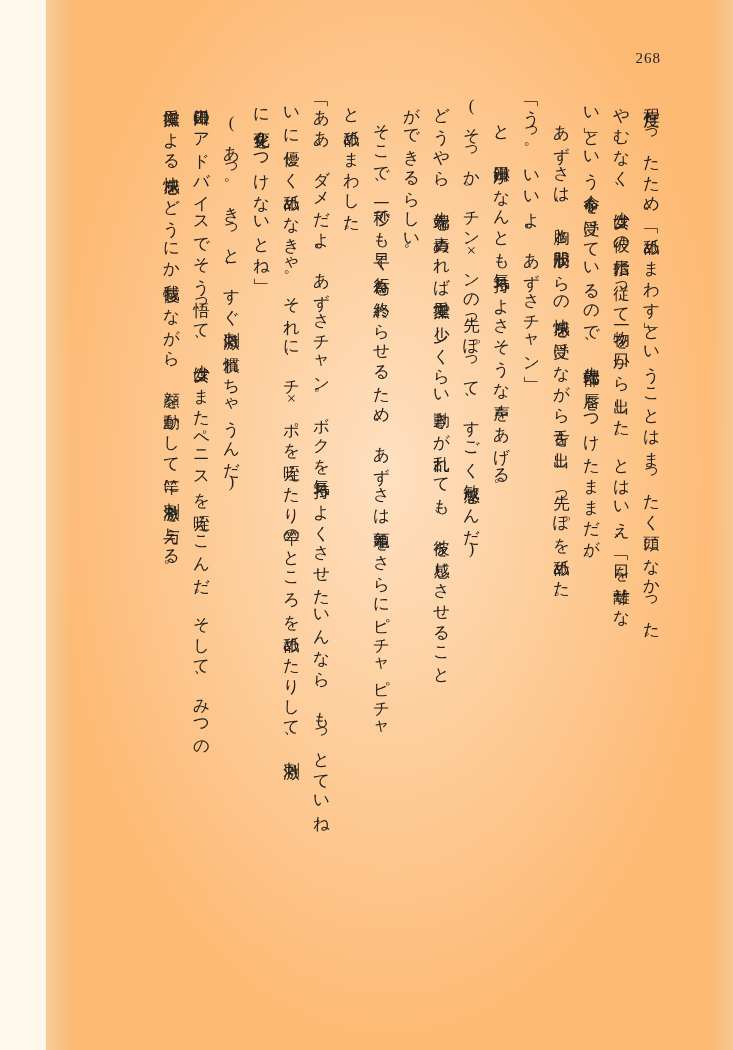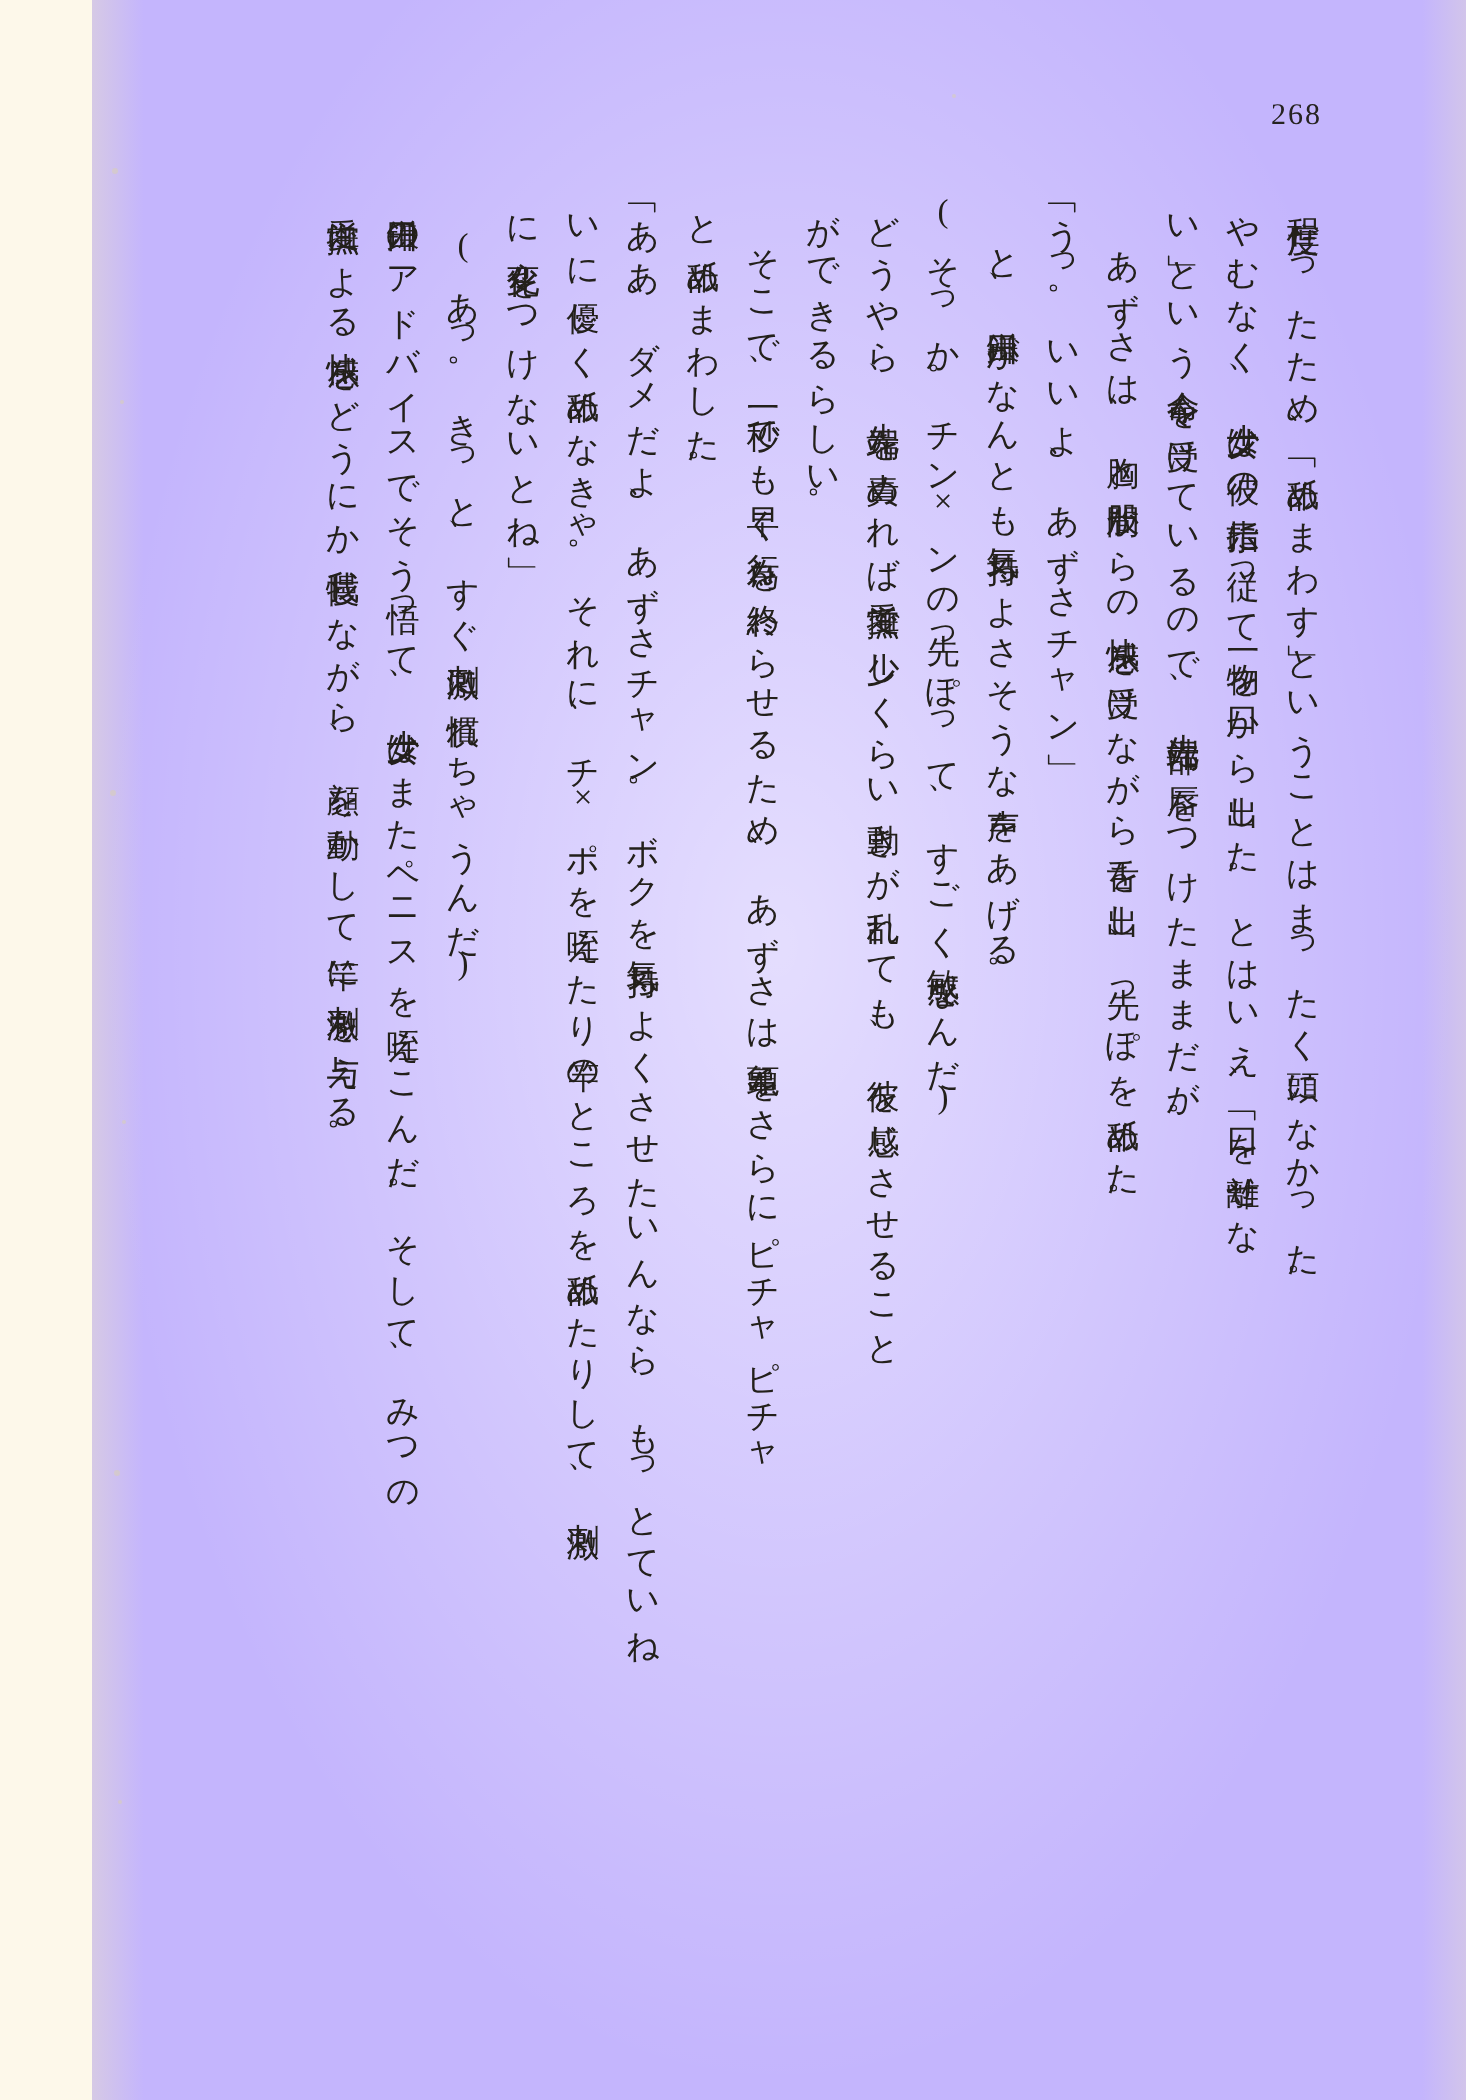--- a/index.html
+++ b/index.html
@@ -11,21 +11,21 @@
     height: 1050px;
     background: #fdf8ea;
     font-family: "Liberation Serif", "DejaVu Serif", serif;
     color: #1c1a16;
     overflow: hidden;
     position: relative;
   }
   .page {
     position: absolute;
     inset: 0;
-    background: #c4b5fd;
+    background: #fdba74;
     margin-left: 46px;
   }
   
   .paper-tone {
     position: absolute;
     inset: 0;
     background:
       radial-gradient(ellipse at 50% 45%, rgba(255,255,255,0.55) 0%, rgba(253,246,230,0.0) 70%),
       linear-gradient(to right, rgba(236,226,200,0.45) 0px, rgba(253,248,234,0) 26px),
       linear-gradient(to left, rgba(236,226,200,0.35) 0px, rgba(253,248,234,0) 22px);

